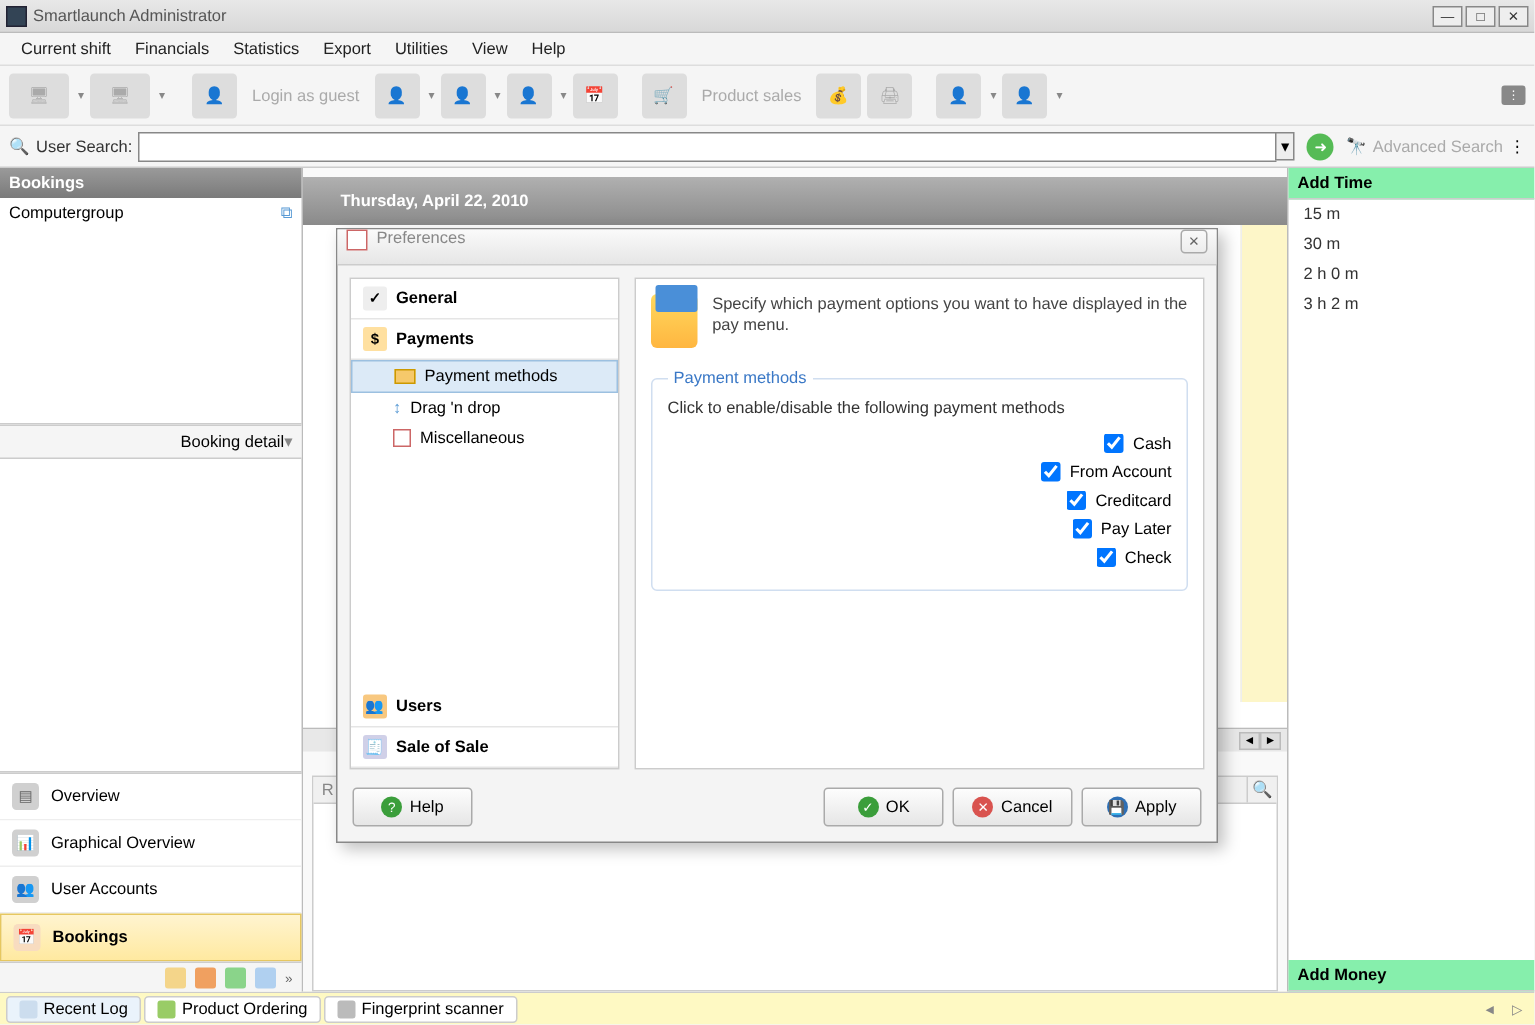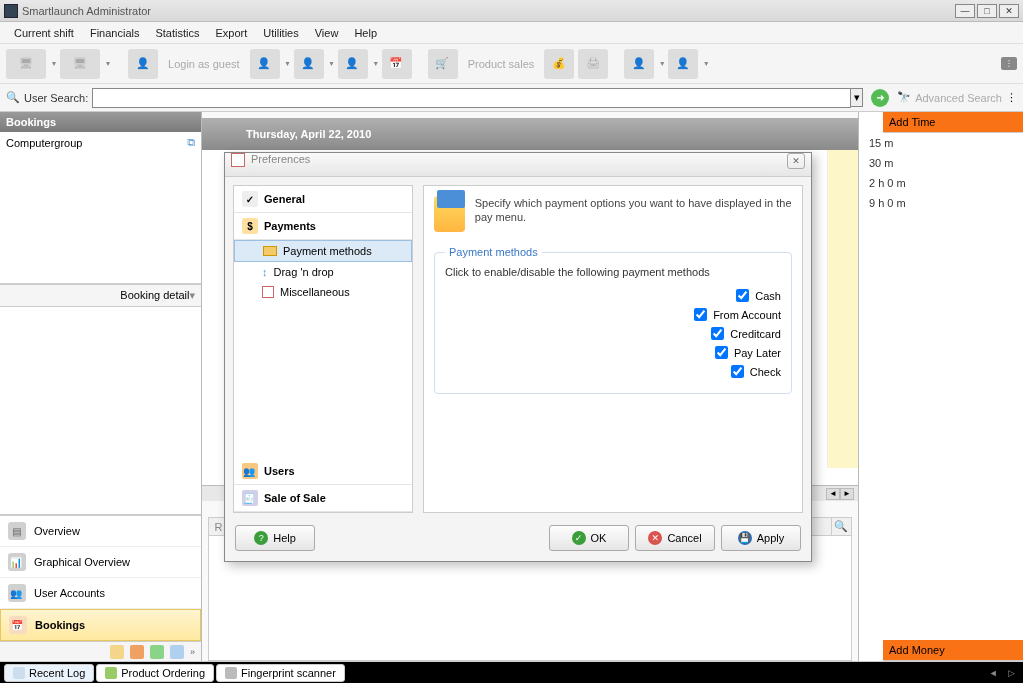--- a/index.html
+++ b/index.html
@@ -39,38 +39,38 @@
 .leftpane .row { padding: 4px 6px; display:flex; align-items:center; justify-content:space-between; }
 .leftpane .detail-header { background:#f5f5f5; border-top:1px solid #ccc; border-bottom:1px solid #ccc; padding: 4px 6px; display:flex; align-items:center; justify-content:flex-end; }
 .leftpane .nav { border-top:1px solid #ccc; }
 .leftpane .navitem { display:flex; align-items:center; padding: 6px 8px; border-bottom:1px solid #eee; cursor:pointer; gap:8px; background:#fff; }
 .leftpane .navitem.active { background: linear-gradient(#fff4d0,#ffe9a0); border:1px solid #e6c760; }
 .leftpane .navitem .nicon { width:18px; height:18px; background:#d0d0d0; border-radius:3px; display:flex;align-items:center;justify-content:center;color:#666;font-size:10px;}
 .leftpane .smallbar { height:20px; display:flex; align-items:center; justify-content:flex-end; gap:6px; padding:0 6px; background:#f5f5f5; border-top:1px solid #ccc;}
 .leftpane .smallbar .sicon { width:14px; height:14px; background:#ccc; border-radius:2px; }
 
 .centerpane { flex:1; position:relative; background:#f9f9f9; display:flex; flex-direction:column; }
-.centerpane .dateheader { height:32px; background: linear-gradient(#b0b0b0,#8a8a8a); color:#fff; font-size:15px; font-weight:bold; display:flex; align-items:center; padding:0 44px; }
+.centerpane .dateheader { height:32px; background: linear-gradient(#b0b0b0,#8a8a8a); color:#fff; font-size:15px; font-weight:bold; display:flex; align-items:center; padding:0 25px; }
 .centerpane .body { flex:1; position:relative; background:#fff; }
 .centerpane .body::after { content:""; position:absolute; top:0; right:0; width:30px; height:95%; background:#fdf6c8; border-left:1px solid #eee;}
 .centerpane .scroll { height:16px; background:#e8e8e8; border-top:1px solid #bbb; display:flex; align-items:center; justify-content:flex-end; padding:0 4px;}
 .centerpane .scroll .arr { width:14px; height:12px; background:#ddd; border:1px solid #bbb; display:flex;align-items:center;justify-content:center;font-size:8px;}
 .centerpane .emptygrid { position:absolute; left:6px; right:6px; top:16px; bottom:0; border:1px solid #ccc; background:#fff;}
 .centerpane .gridhead { height:18px; background:#f0f0f0; border-bottom:1px solid #ccc; display:flex; }
 .centerpane .gridhead .cell { width:20px; border-right:1px solid #ccc; }
 .centerpane .gridhead .fill { flex:1; }
 .centerpane .gridhead .last { width:20px; border-left:1px solid #ccc; display:flex;align-items:center;justify-content:center;color:#888;}
 
 .rightpane { width: 165px; border-left:1px solid #bbb; background:#fff; display:flex; flex-direction:column; }
-.rightpane .hdr { background:#f97316; border-bottom:1px solid #ccc; padding:4px 6px; font-weight:normal;margin-left:24px; }
+.rightpane .hdr { background:#86efac; border-bottom:1px solid #ccc; padding:4px 6px; font-weight:bold; }
 .rightpane .item { padding:4px 10px; color:#333; cursor:pointer; }
 .rightpane .spacer { flex:1; }
 
 
-.bottomtabs { height:22px; background:#000000; border-top:1px solid #ccc; display:flex; align-items:center; padding:0 4px; gap:2px; }
+.bottomtabs { height:22px; background:#fef9c3; border-top:1px solid #ccc; display:flex; align-items:center; padding:0 4px; gap:2px; }
 .bottomtabs .tab { display:flex; align-items:center; gap:4px; padding:2px 8px; border:1px solid #ccc; border-radius:3px; background:#fff; cursor:pointer; }
 .bottomtabs .tab.first { background:#eaf3fb; }
 .bottomtabs .ticon { width:12px; height:12px; background:#cde; border-radius:2px; }
 .bottomtabs .navarrows { margin-left:auto; font-size:9px; color:#888; letter-spacing:4px; }
 
 
 .modal { position:absolute; left:224px; top:152px; width:588px; height:410px; background:#f4f4f4; border:1px solid #888; box-shadow: 4px 4px 10px rgba(0,0,0,0.25); display:flex; flex-direction:column; }
 .modal .mtitle { height:24px; display:flex; padding:0 6px; background:linear-gradient(#fafafa,#e6e6e6); border-bottom:1px solid #ccc; }
 .modal .mtitle .micon { width:14px; height:14px; margin-right:6px; background:#fff; border:1px solid #c66; }
 .modal .mtitle .txt { flex:1; color:#888; }
@@ -221,21 +221,21 @@
         </div>
       </div>
     </div>
   </div>
 
   <div class="rightpane">
     <div class="hdr">Add Time</div>
     <div class="item">15 m</div>
     <div class="item">30 m</div>
     <div class="item">2 h 0 m</div>
-    <div class="item">9 h 0 m</div>
+    <div class="item">3 h 2 m</div>
     <div class="spacer"></div>
     <div class="hdr">Add Money</div>
   </div>
 </div>
 
 <div class="bottomtabs">
   <div class="tab first">
       <div class="ticon"></div>
       <span>Recent Log</span>
     </div>

